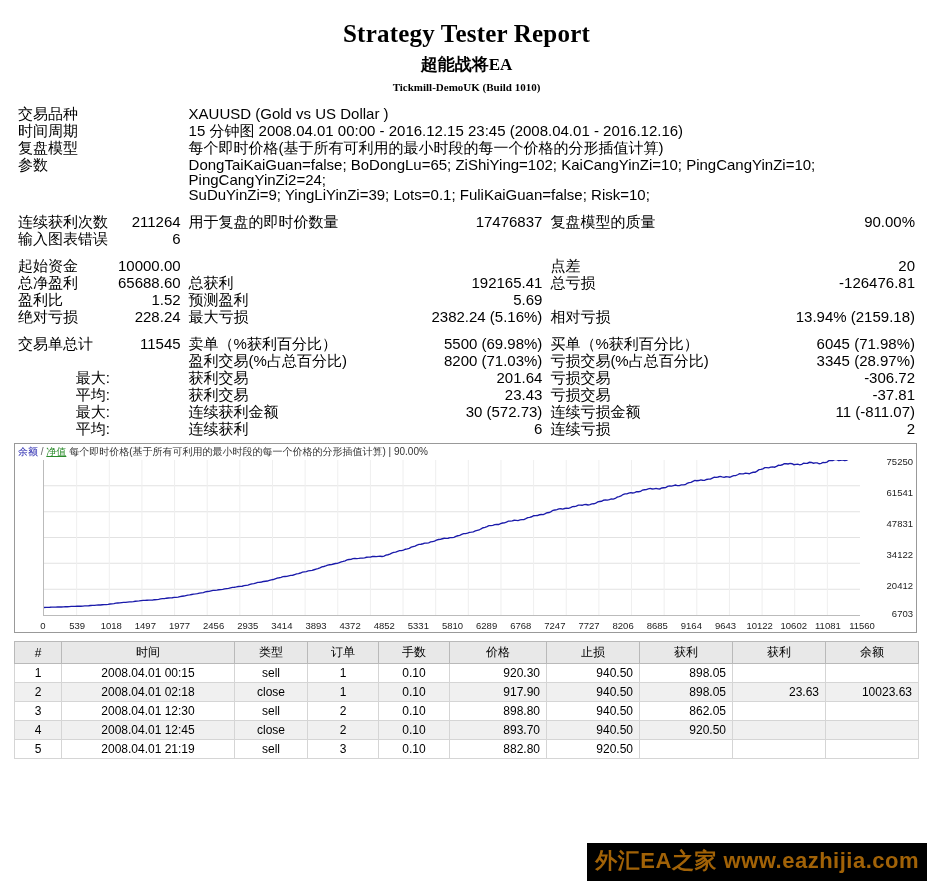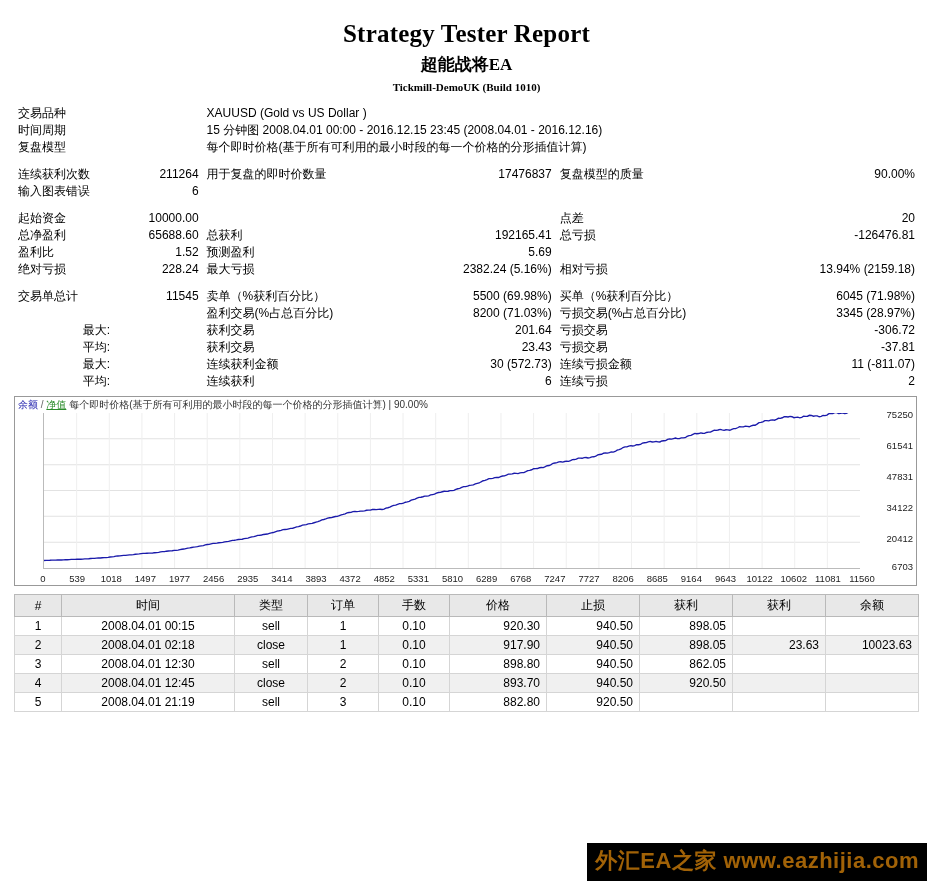--- a/index.html
+++ b/index.html
@@ -29,21 +29,21 @@
     font-family:"Liberation Serif","DejaVu Serif",serif;
     font-weight:bold;
     font-size:11px;
     margin:5px 0 0 0;
   }
 
   table.info{
     width:905px;
     margin:12px 14px 0 14px;
     border-collapse:collapse;
-    font-size:12px;
+    font-size:15px;
   }
   table.info td{
     padding:1px 4px;
     vertical-align:top;
     line-height:15px;
   }
   .lbl{width:92px;}
   .num{text-align:right;white-space:nowrap;}
   .mid{padding-left:10px;}
   .wide{white-space:nowrap;}
@@ -140,20 +140,28 @@
   </tr>
   <tr>
     <td class="lbl">时间周期</td>
     <td class="num"></td>
     <td class="mid wide" colspan="4">15 分钟图 2008.04.01 00:00 - 2016.12.15 23:45 (2008.04.01 - 2016.12.16)</td>
   </tr>
   <tr>
     <td class="lbl">复盘模型</td>
     <td class="num"></td>
     <td class="mid wide" colspan="4">每个即时价格(基于所有可利用的最小时段的每一个价格的分形插值计算)</td>
+  </tr>
+  <tr>
+    <td class="lbl">参数</td>
+    <td class="num"></td>
+    <td class="mid p-wrap" colspan="4">
+      <div>DongTaiKaiGuan=false; BoDongLu=65; ZiShiYing=102; KaiCangYinZi=10; PingCangYinZi=10; PingCangYinZi2=24;</div>
+      <div>SuDuYinZi=9; YingLiYinZi=39; Lots=0.1; FuliKaiGuan=false; Risk=10;</div>
+    </td>
   </tr>
   <tr class="spacer-row">
         <td colspan="6"></td>
       </tr>
   <tr>
     <td class="lbl">连续获利次数</td>
     <td class="num">211264</td>
     <td class="mid">用于复盘的即时价数量</td>
     <td class="num">17476837</td>
     <td class="mid">复盘模型的质量</td>

